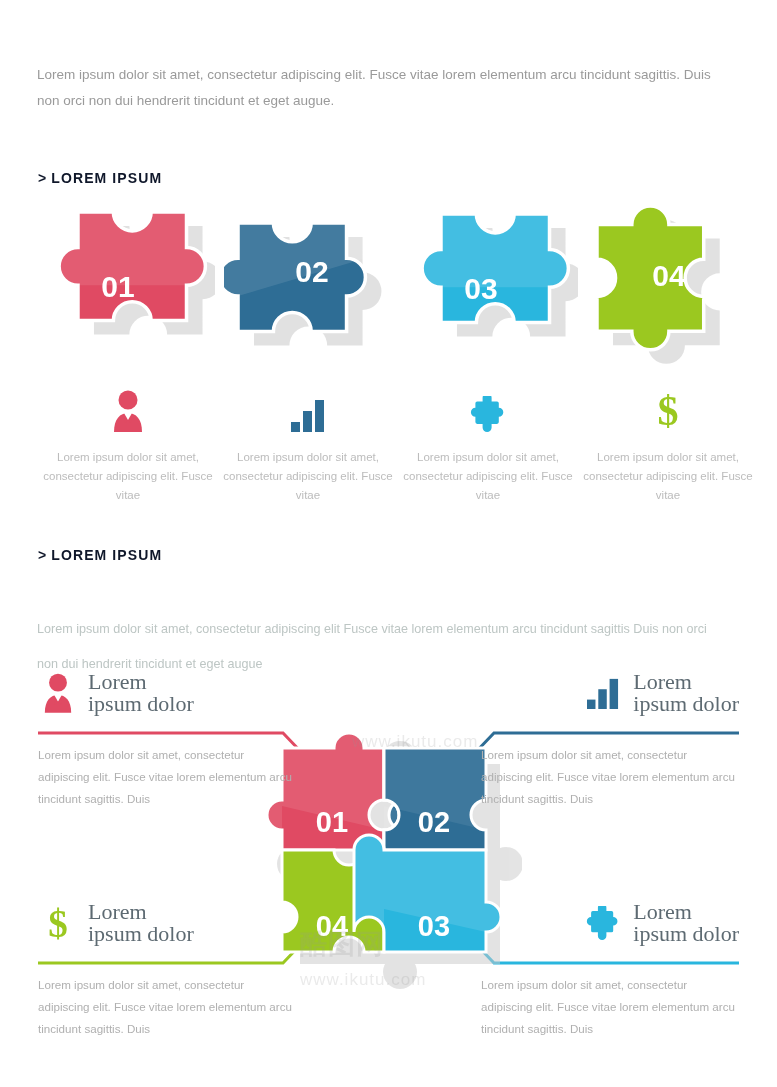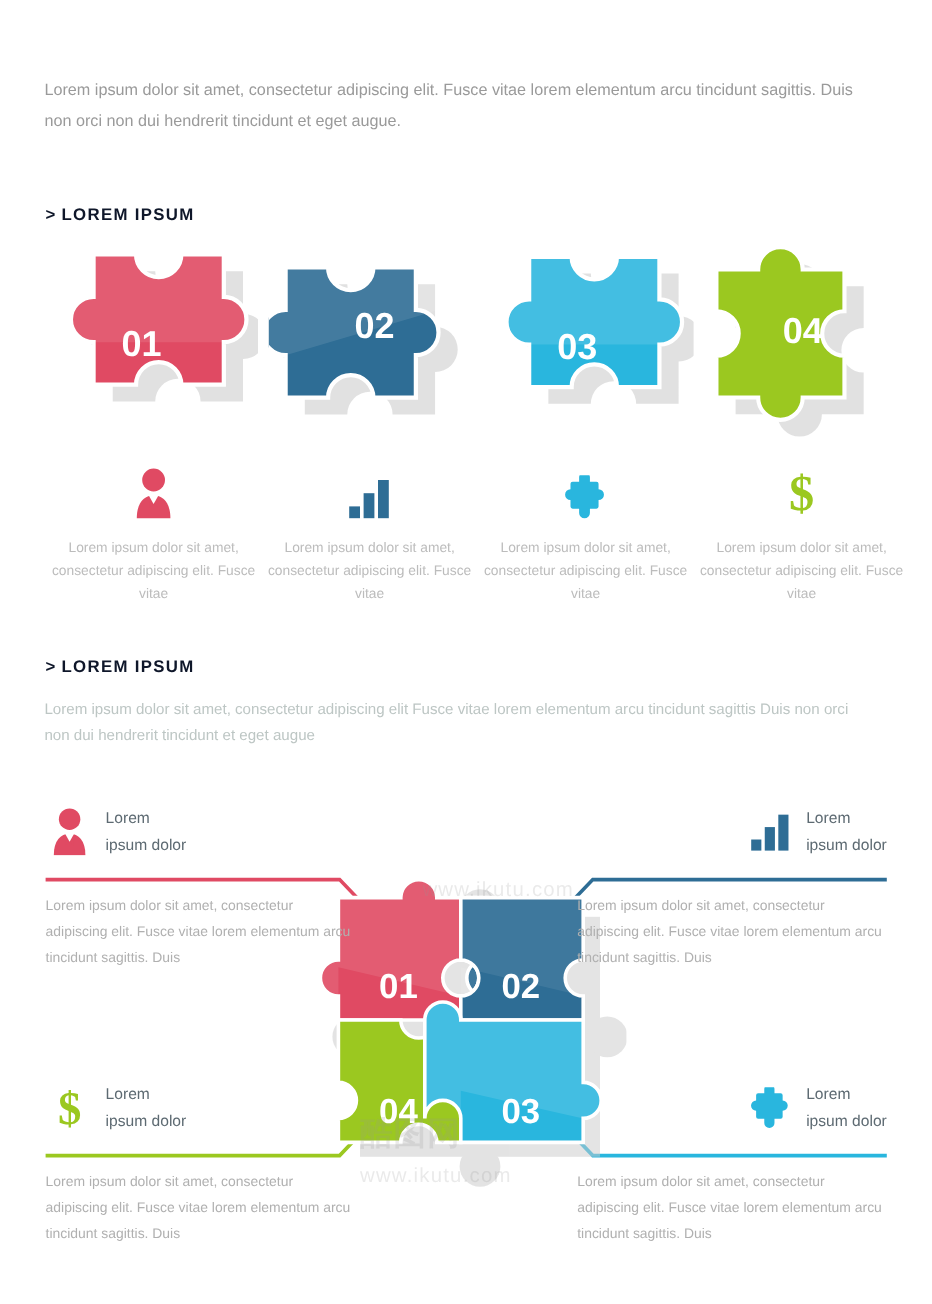--- a/index.html
+++ b/index.html
@@ -20,22 +20,22 @@
   
   .sec-head{
     position:absolute;font-size:14px;font-weight:bold;
     letter-spacing:1.1px;color:#0f172a;
   }
   .sec-head .chev{margin-right:4px;}
   #sec1{left:38px;top:170px;}
   #sec2{left:38px;top:547px;}
 
   .sec2-para{
-    position:absolute;left:37px;top:580px;width:690px;
-    font-size:12.6px;line-height:22px;color:#bdc6c4;
+    position:absolute;left:37px;top:612px;width:690px;
+    font-size:12.6px;line-height:35px;color:#bdc6c4;
   }
 
   
   .top-row{position:absolute;left:0;top:198px;width:777px;height:170px;}
   .top-cell{position:absolute;width:180px;height:160px;}
   .top-cell .pz{position:absolute;left:10px;top:4px;}
 
   
   .icon-row{position:absolute;left:0;top:382px;width:777px;height:50px;}
   .icon-cell{position:absolute;width:180px;height:50px;display:flex;
@@ -46,21 +46,21 @@
   .cap-cell{position:absolute;width:180px;text-align:center;
     font-size:11.5px;line-height:19px;color:#bcbcbc;}
 
   
   .bottom{position:absolute;left:0;top:650px;width:777px;height:420px;}
 
   .callout{position:absolute;width:310px;}
   .co-head{display:flex;align-items:center;gap:10px;height:58px;}
   .co-head .ic{width:40px;height:44px;flex:0 0 40px;display:flex;
     align-items:center;justify-content:center;}
-  .co-title{font-size:13px;line-height:22px;color:#5d6a72;white-space:pre-line;}
+  .co-title{font-size:22px;line-height:22px;color:#5d6a72;white-space:pre-line;font-family:Liberation Serif, serif;}
   .co-body{font-size:11.6px;line-height:22px;color:#b0b0b0;}
 
   .co-left .co-head{justify-content:flex-start;}
   .co-right .co-head{justify-content:flex-end;flex-direction:row;}
 
   .center-puzzle{position:absolute;left:262px;top:74px;}
 
   
   .wm{position:absolute;color:rgba(150,150,150,.20);
       font-size:17px;letter-spacing:1px;pointer-events:none;}

